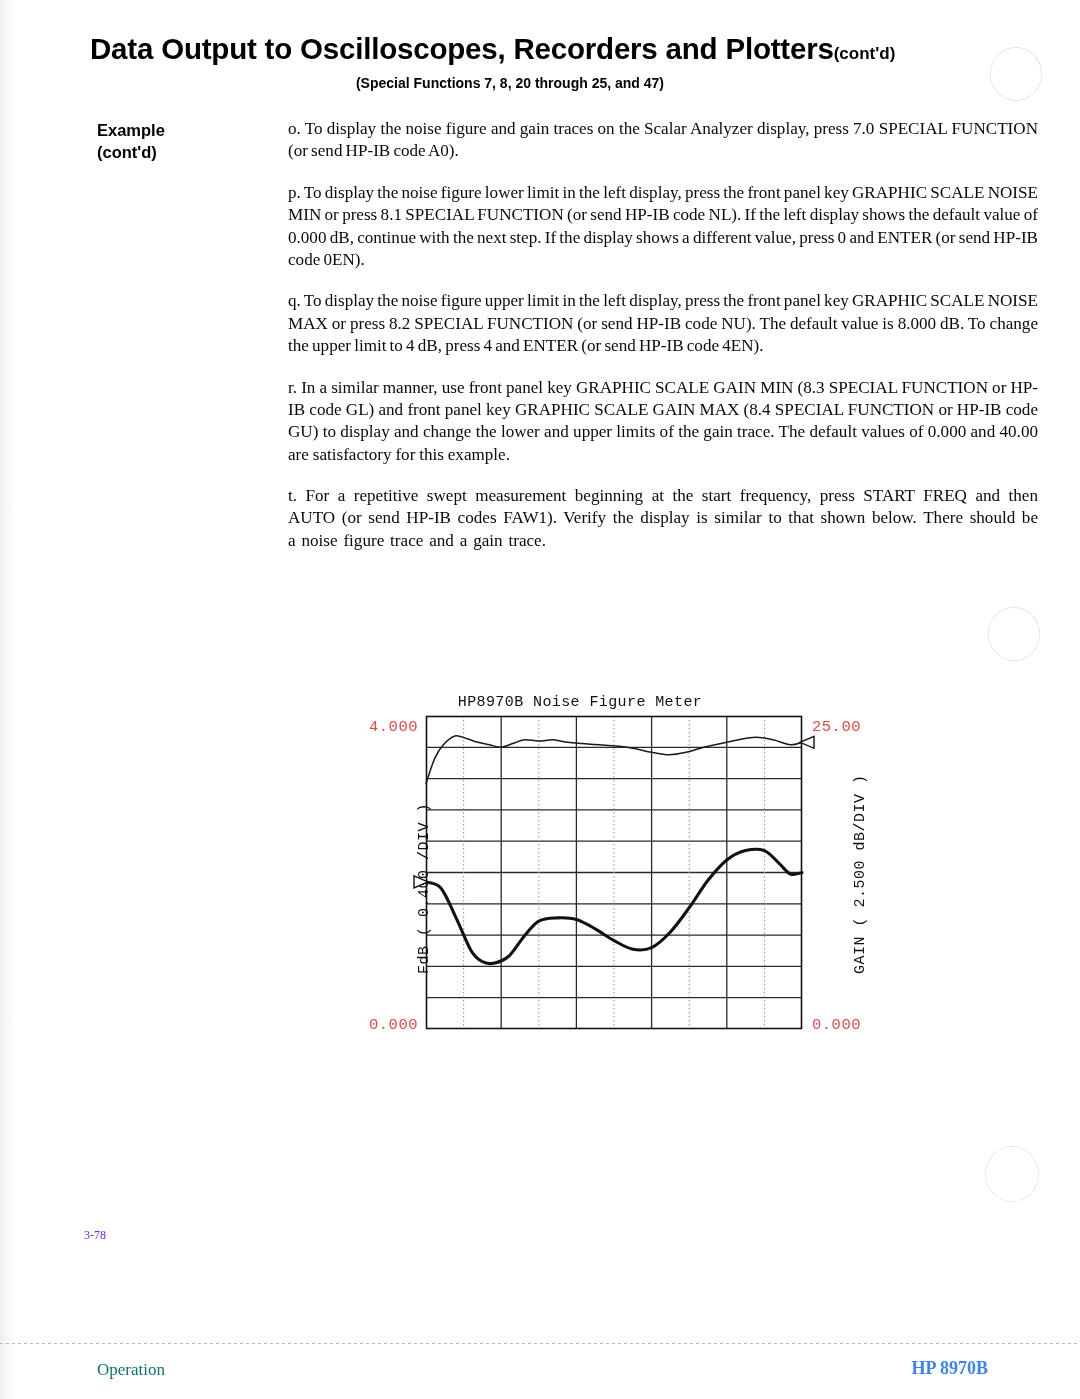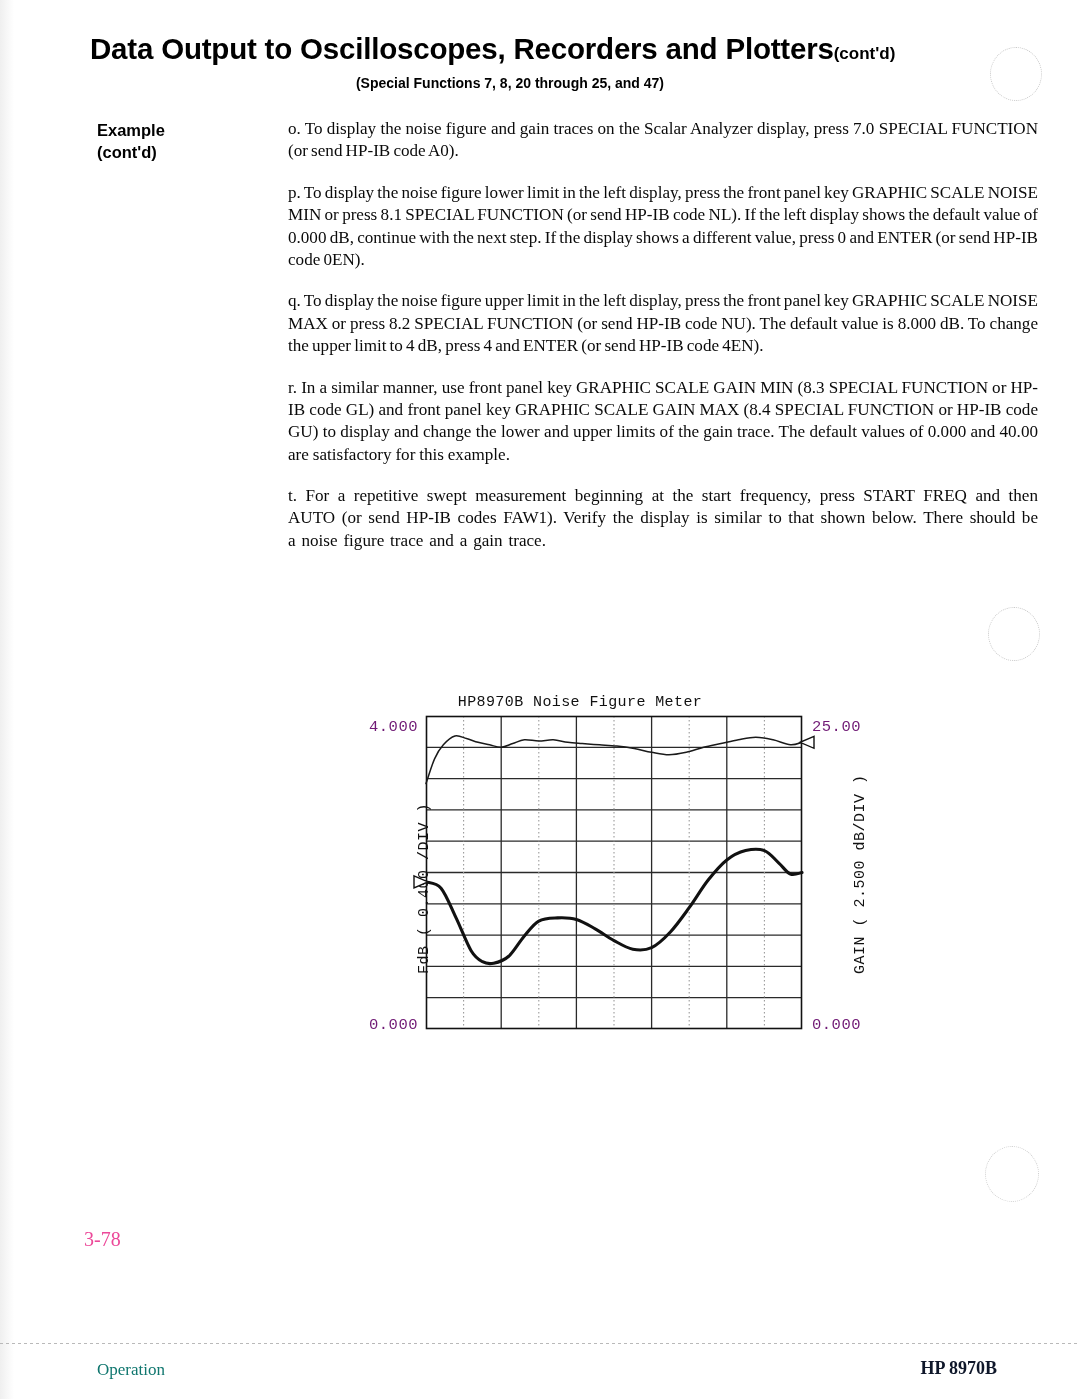--- a/index.html
+++ b/index.html
@@ -49,51 +49,51 @@
     position:absolute;left:0;top:0;width:1080px;text-align:center;
     padding-left:28px;
     font-family:"Liberation Mono",monospace;font-size:15px;color:#111;
     letter-spacing:0.4px;
   }
   #plot-box{position:absolute;left:414px;top:22px;width:376px;height:313px;}
   #plot-svg{display:block;}
 
   .axnum{
     position:absolute;font-family:"Liberation Mono",monospace;
-    font-size:15.5px;color:#701a75;letter-spacing:0.5px;white-space:nowrap;
+    font-size:15.5px;color:#ef4444;letter-spacing:0.5px;white-space:nowrap;
   }
   #left-max{left:357px;top:24px;}
   #left-min{left:357px;top:322px;}
   #right-max{left:800px;top:24px;}
   #right-min{left:800px;top:322px;}
 
   .vaxis{
     position:absolute;font-family:"Liberation Mono",monospace;
     font-size:15px;color:#111;letter-spacing:0.5px;white-space:nowrap;
     transform-origin:0 0;
   }
   #left-axis-label{left:404px;top:280px;transform:rotate(-90deg);}
   #right-axis-label{left:840px;top:280px;transform:rotate(-90deg);}
 
   
   #folio{
     position:absolute;left:84px;top:1228px;
-    font-family:"Liberation Serif",serif;font-size:20px;color:#ec4899;text-align:center;
+    font-family:"Liberation Serif",serif;font-size:12px;color:#6d28d9;text-align:center;
   }
   #footer-rule{
     position:absolute;left:0px;top:1343px;width:1080px;height:1px;
     background:repeating-linear-gradient(to right,#b9b9b9 0 3px,transparent 3px 6px);
   }
   #footer-left{
     position:absolute;left:97px;top:1360px;
     font-family:"Liberation Serif",serif;font-size:17px;color:#0f766e;
   }
   #footer-right{
-    position:absolute;right:83px;top:1358px;
-    font-family:"Liberation Serif",serif;font-weight:bold;font-size:18px;color:#0f172a;
+    position:absolute;right:92px;top:1358px;
+    font-family:"Liberation Serif",serif;font-weight:bold;font-size:18px;color:#3b82f6;
   }
 
   
   .punch{
     position:absolute;border:1.5px dotted #c6c6c6;border-radius:50%;
     background:transparent;
   }
   #punch-1{left:990px;top:47px;width:50px;height:52px;}
   #punch-2{left:988px;top:607px;width:50px;height:52px;}
   #punch-3{left:985px;top:1146px;width:52px;height:54px;

